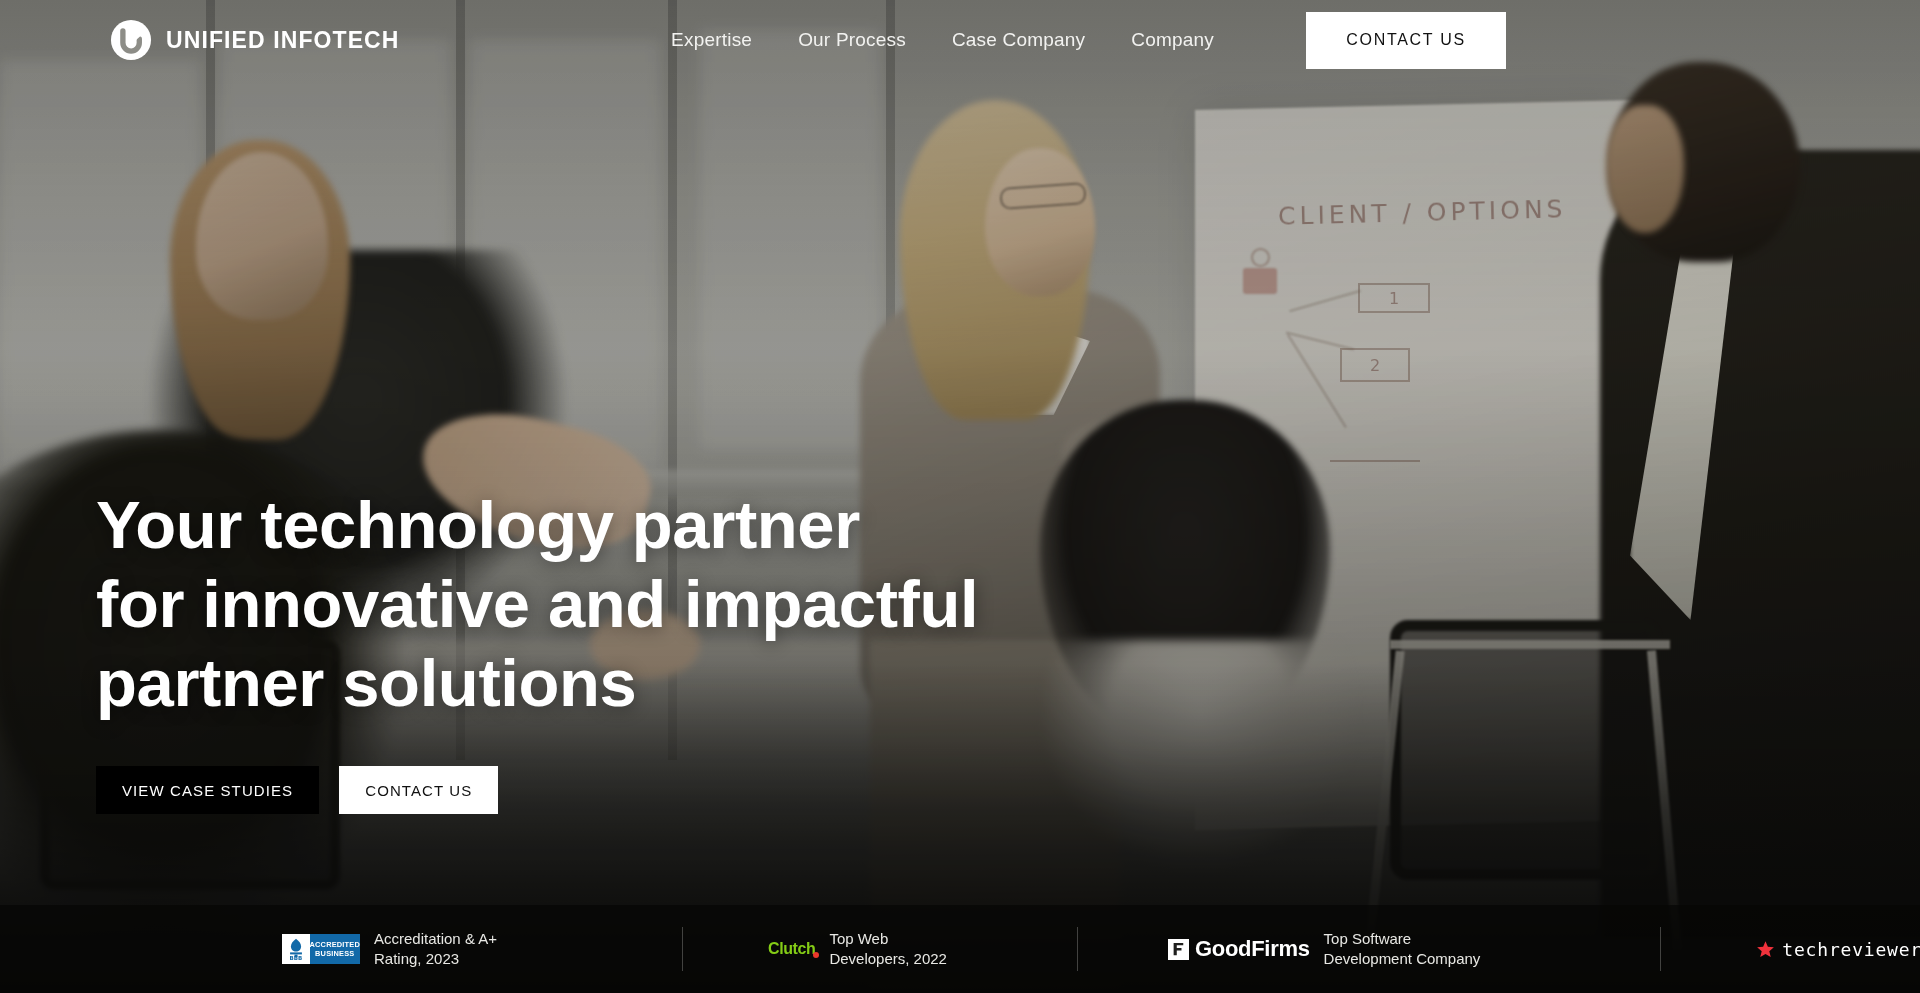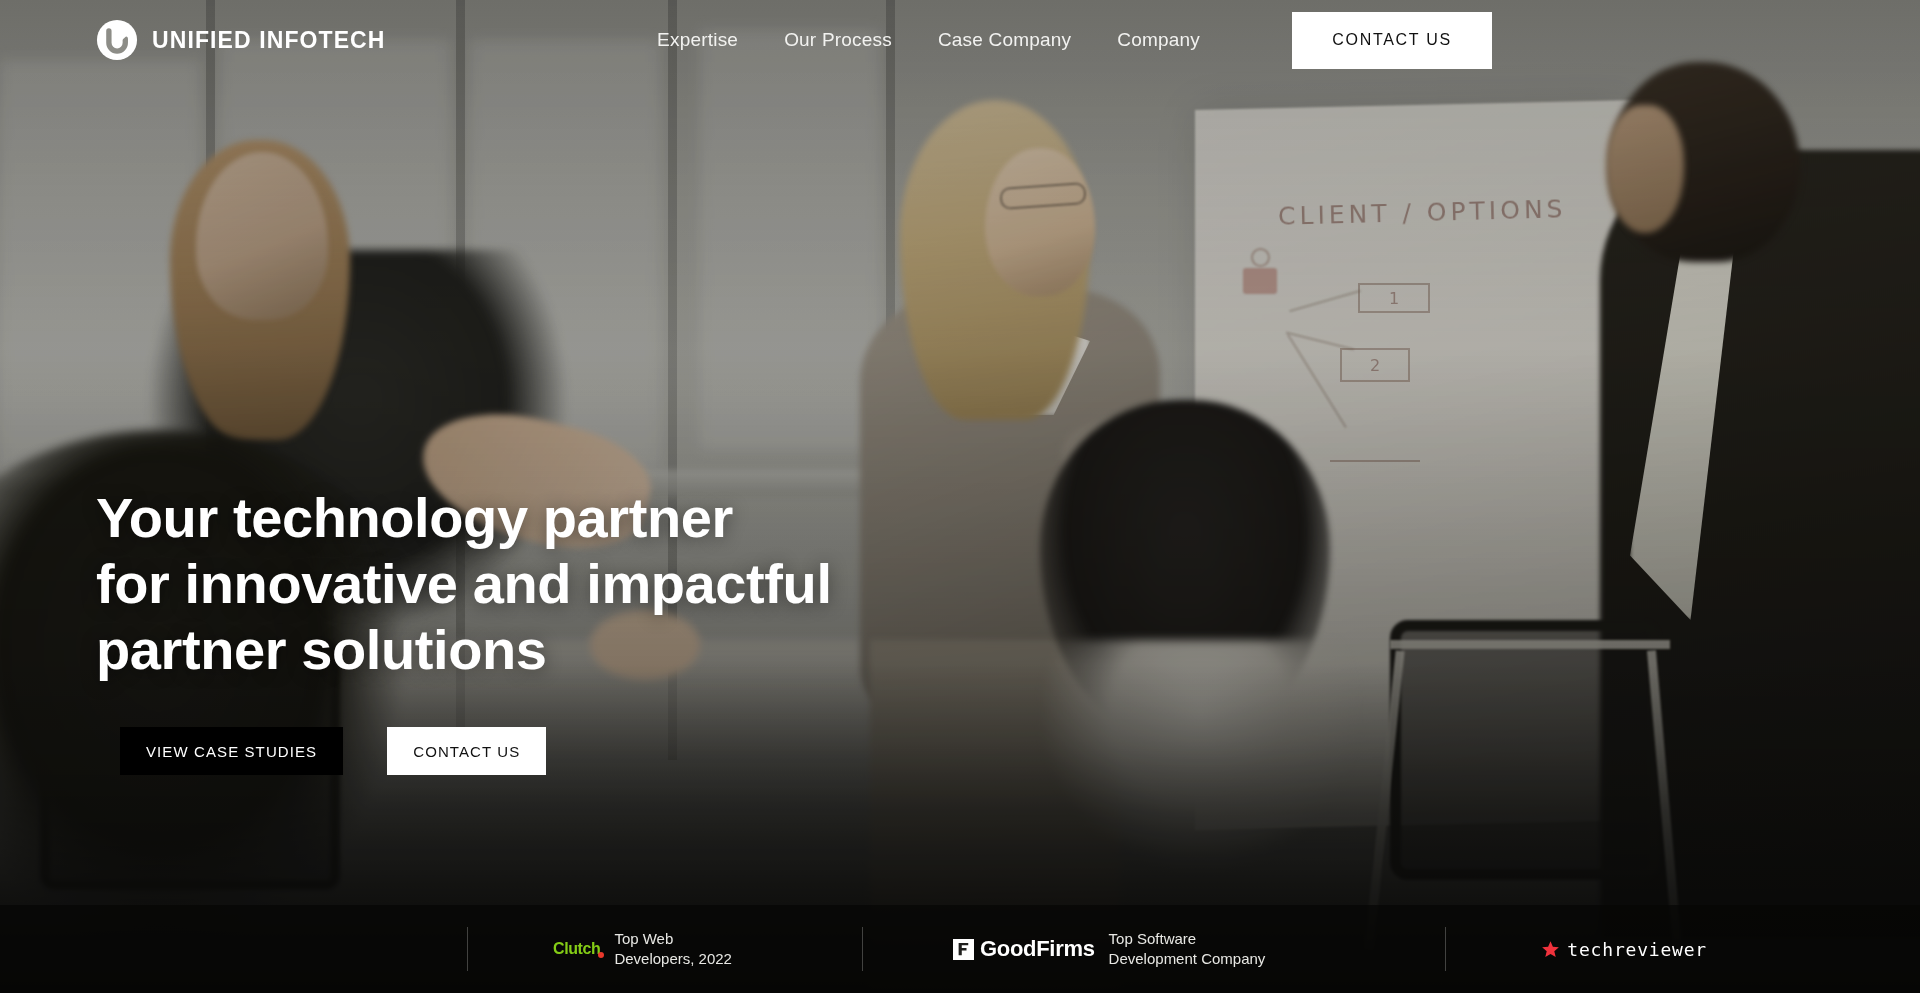--- a/index.html
+++ b/index.html
@@ -268,21 +268,21 @@
     background: linear-gradient(180deg, rgba(40,40,36,.30) 0%, rgba(30,30,26,.18) 35%, rgba(18,18,14,.45) 75%, rgba(10,10,7,.82) 100%);
     mix-blend-mode: multiply;
   }
   .grade2 {
     position: absolute; inset: 0;
     background: rgba(70,70,64,.10);
   }
 
   
   .header {
-    position: absolute; left: 0; top: 0; width: 1588px; height: 80px;
+    position: absolute; left: 14px; top: 0; width: 1588px; height: 80px;
     display: flex; align-items: center;
     z-index: 40;
   }
   .brand {
     display: flex; align-items: center; gap: 14px;
     margin-left: 96px;
     text-decoration: none;
   }
   .brand-mark {
     width: 42px; height: 42px;
@@ -324,42 +324,41 @@
     display: flex; align-items: center; justify-content: center;
   }
 
   
   .hero-copy {
     position: absolute; left: 96px; top: 485px;
     z-index: 30;
   }
   .hero-title {
     color: #ffffff;
-    font-size: 56px;
+    font-size: 67px;
     line-height: 1.18;
     font-weight: bold;
     letter-spacing: -.4px;
     text-shadow: 0 2px 18px rgba(0,0,0,.45);
     font-family: "Liberation Sans", sans-serif;
   }
   .hero-title span { display: block; }
   .hero-btns {
     margin-top: 44px;
     display: flex; align-items: center; gap: 20px;
   }
   .btn {
     height: 48px;
     border: none;
     font-size: 15px;
     letter-spacing: 1.1px;
     cursor: pointer;
     font-family: "Liberation Sans", sans-serif;
     display: flex; align-items: center; justify-content: center;
     padding: 0 26px;
-    margin-left: 24px;
   }
   .btn-dark { background: #000000; color: #ffffff; }
   .btn-light { background: #ffffff; color: #111111; }
 
   
   .badge-bar {
     position: absolute; left: 0; bottom: 0; width: 1920px; height: 88px;
     background: rgba(6,6,4,.70);
     display: flex; align-items: center;
     z-index: 35;
@@ -542,20 +541,38 @@
     </h1>
     <div class="hero-btns">
       <button class="btn btn-dark">VIEW CASE STUDIES</button>
       <button class="btn btn-light">CONTACT US</button>
     </div>
   </div>
 
   <div class="badge-bar">
     <div class="badge-track">
 
+      <div class="badge">
+        <div class="bbb">
+          <div class="bbb-l">
+            <svg viewBox="0 0 26 28" width="22" height="24">
+              <path d="M13 2 C17 5 19 8 19 11 C19 14.6 16.3 17 13 17 C9.7 17 7 14.6 7 11 C7 8 9 5 13 2 Z" fill="#1269a8"></path>
+              <rect x="6" y="18" width="14" height="2.4" fill="#1269a8"></rect>
+              <rect x="11.2" y="20.6" width="3.6" height="3" fill="#1269a8"></rect>
+              <text x="13" y="27.4" font-family="DejaVu Sans, sans-serif" font-size="6.6" font-weight="bold" fill="#1269a8" text-anchor="middle">BBB</text>
+            </svg>
+          </div>
+          <div class="bbb-r">
+            <span>ACCREDITED</span>
+            <span>BUSINESS</span>
+          </div>
+        </div>
+        <div class="badge-text">Accreditation &amp; A+
+Rating, 2023</div>
+      </div>
 
       <div class="sp-a"></div>
       <div class="badge-sep"></div>
       <div class="sp-b"></div>
 
       <div class="badge">
         <div class="clutch">
           <span>Clutch</span>
           <span class="clutch-dot"></span>
         </div>

